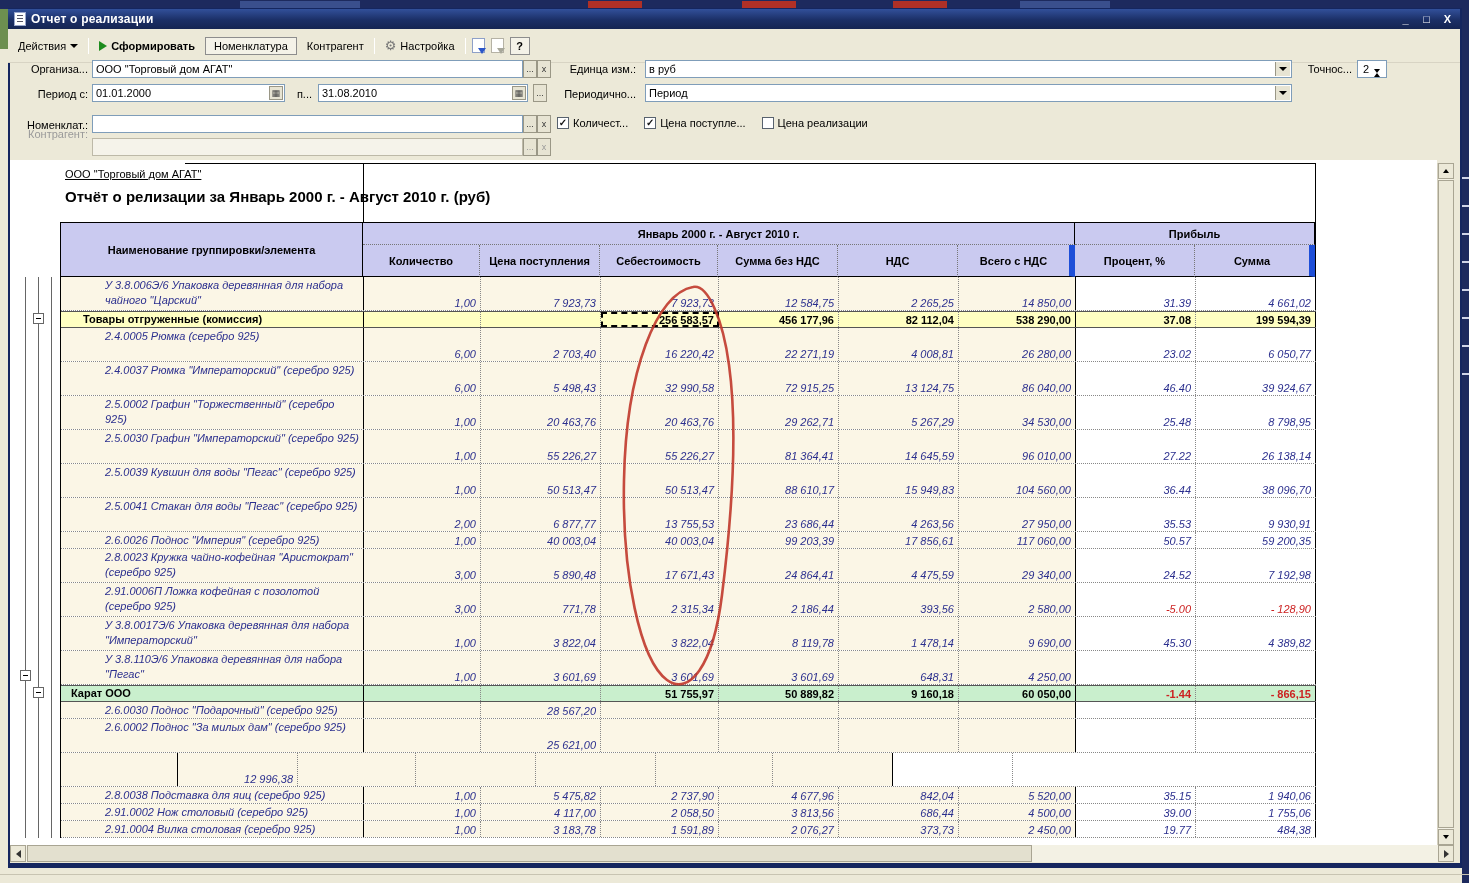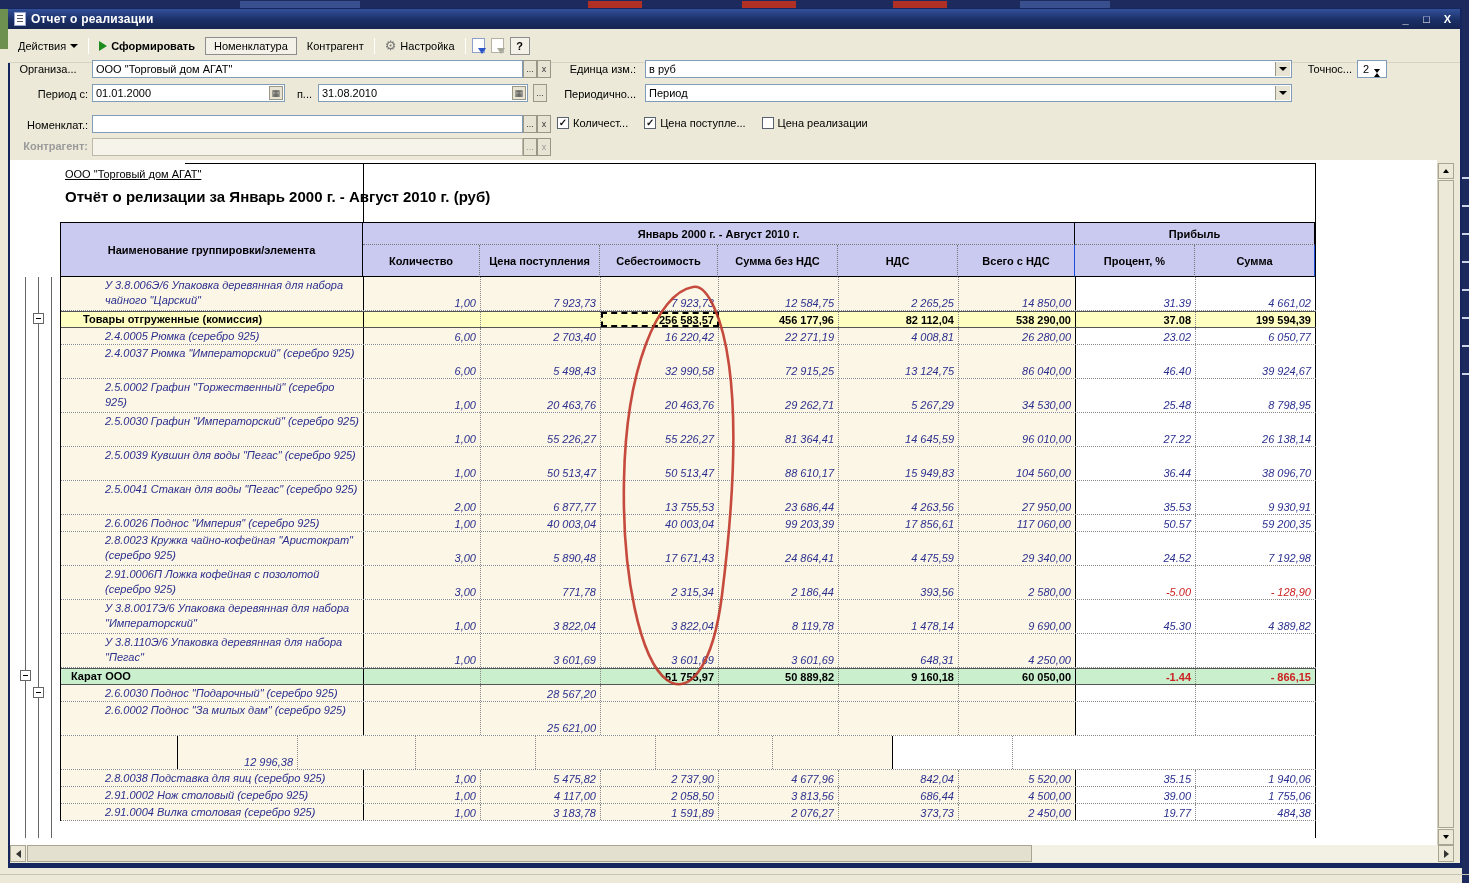--- a/index.html
+++ b/index.html
@@ -70,21 +70,21 @@
   .expander { position:absolute; width:11px; height:11px; border:1px solid #666; background:#fff; }
   .expander:before { content:""; position:absolute; left:2px; top:4px; width:5px; height:1px; background:#000; }
 
   
   .th-name { position:absolute; left:60px; top:222px; width:303px; height:55px; background:#cacaf0;
              border:1px solid #000; border-right:1px solid #000; display:flex; align-items:center; justify-content:center; font-weight:bold; }
   .th-group { position:absolute; top:222px; height:23px; background:#cacaf0; border-top:1px solid #000;
               display:flex; align-items:center; justify-content:center; font-weight:bold; border-bottom:1px dotted #777; }
   .th-sub { position:absolute; top:245px; left:363px; height:32px; display:flex; }
   .hcell { background:#cacaf0; border-right:1px dotted #777; border-bottom:1px solid #000; display:flex; align-items:center; justify-content:center; text-align:center; font-weight:bold; line-height:12px; padding:0 2px; }
-  .hcell:nth-child(6), .hcell:nth-child(8) { border-right:1px solid #1d4ed8; }
+  .hcell:nth-child(6), .hcell:nth-child(8) { border-right:6px solid #1d4ed8; }
 
   
   #rows { position:absolute; left:60px; top:277px; width:1256px; border-left:1px solid #000; }
   .trow { display:flex; border-bottom:1px dotted #888; }
   .cell { border-right:1px dotted #888; padding:1px 4px; overflow:hidden; font-style:italic; color:#2b2f8e; display:flex; }
   .cell.name { align-items:flex-start; line-height:15px; padding-top:1px; }
   .cell.num { align-items:flex-end; justify-content:flex-end; white-space:nowrap; }
   .cell:nth-child(1), .cell:nth-child(7), .cell:nth-child(9) { border-right:1px solid #000; }
   .trow .cell { background:#fbf6e6; }
   .trow .cell:nth-child(8), .trow .cell:nth-child(9) { background:#fff; }
@@ -163,21 +163,21 @@
   <span class="tb-sep"></span>
   <span class="page-ico">
       <span class="arr"></span>
     </span>
   <span class="page-ico gray">
       <span class="arr"></span>
     </span>
   <span class="help-btn">?</span>
 </div>
 
-<div class="flabel" style="left:8px;top:63px;text-align:center;">Организа...</div>
+<div class="flabel" style="left:8px;top:63px;">Организа...</div>
 <div class="finput" style="left:92px;top:60px;width:431px;">ООО "Торговый дом АГАТ"</div>
 <div class="sq-btn" style="left:523px;top:60px;">...</div>
 <div class="sq-btn" style="left:537px;top:60px;">x</div>
 <div class="flabel" style="left:556px;top:63px;">Единца изм.:</div>
 <div class="combo" style="left:645px;top:60px;width:647px;">
   <span>в руб</span>
   <span class="drop">
       <span class="caret-down"></span>
     </span>
 </div>
@@ -217,21 +217,21 @@
     <span class="cb">
       <span class="cbbox">✓</span>
       <span>Цена поступле...</span>
     </span>
     <span class="cb">
       <span class="cbbox"></span>
       <span>Цена реализации</span>
     </span>
   </div>
 
-<div class="flabel dis" style="left:8px;top:140px;font-weight:bold;">Контрагент:</div>
+<div class="flabel dis" style="left:8px;top:128px;">Контрагент:</div>
 <div class="finput dis" style="left:92px;top:138px;width:431px;"></div>
 <div class="sq-btn" style="left:523px;top:138px;color:#999;">...</div>
 <div class="sq-btn" style="left:537px;top:138px;color:#999;">x</div>
 
 <div class="report"></div>
 <div class="line-h" style="left:185px;top:163px;width:1130px;"></div>
 <div class="line-v" style="left:363px;top:163px;height:114px;"></div>
 <div class="line-v" style="left:1315px;top:163px;height:675px;"></div>
 <div class="org-link">ООО "Торговый дом АГАТ"</div>
 <div class="rep-title">Отчёт о релизации за Январь 2000 г. - Август 2010 г. (руб)</div>
@@ -273,21 +273,21 @@
       <div class="cell name" style="width: 303px; padding-left: 22px;">Товары отгруженные (комиссия)</div>
       <div class="cell num" style="width: 117px;"></div>
       <div class="cell num" style="width: 120px;"></div>
       <div class="cell num sel" style="width: 118px;">256 583,57</div>
       <div class="cell num" style="width: 120px;">456 177,96</div>
       <div class="cell num" style="width: 120px;">82 112,04</div>
       <div class="cell num" style="width: 117px;">538 290,00</div>
       <div class="cell num" style="width: 120px;">37.08</div>
       <div class="cell num" style="width: 120px;">199 594,39</div>
     </div>
-    <div class="trow item" style="height: 17px;">
+    <div class="trow item" style="height: 34px;">
       <div class="cell name" style="width: 303px; padding-left: 44px;">2.4.0005 Рюмка (серебро 925)</div>
       <div class="cell num" style="width: 117px;">6,00</div>
       <div class="cell num" style="width: 120px;">2 703,40</div>
       <div class="cell num" style="width: 118px;">16 220,42</div>
       <div class="cell num" style="width: 120px;">22 271,19</div>
       <div class="cell num" style="width: 120px;">4 008,81</div>
       <div class="cell num" style="width: 117px;">26 280,00</div>
       <div class="cell num" style="width: 120px;">23.02</div>
       <div class="cell num" style="width: 120px;">6 050,77</div>
     </div>

